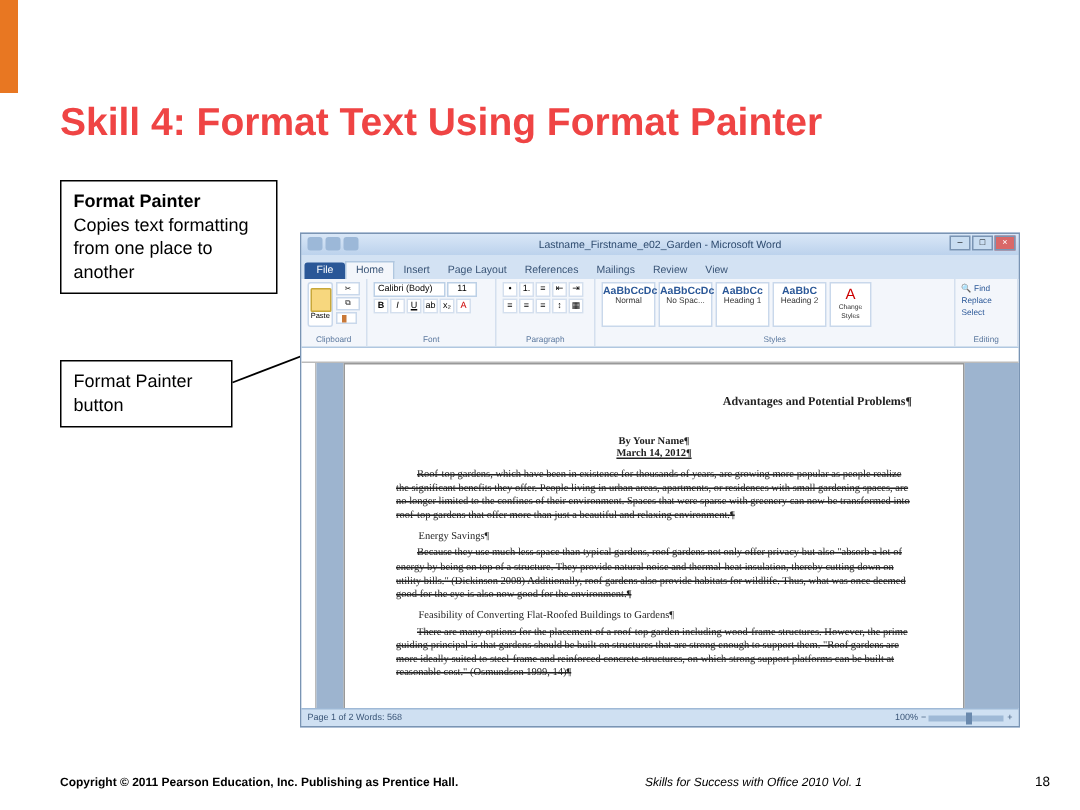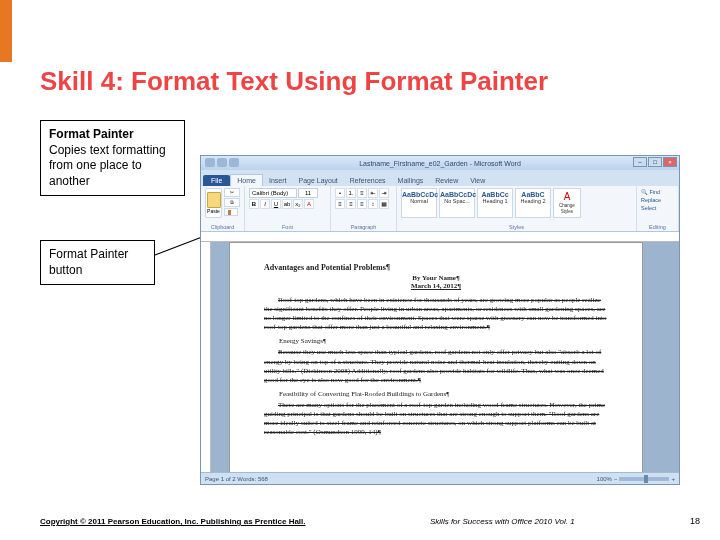--- a/index.html
+++ b/index.html
@@ -3,21 +3,21 @@
 <meta charset="utf-8">
 <style>
   * { box-sizing: border-box; margin: 0; padding: 0; }
   body { width: 720px; height: 540px; background: #fff; font-family: Arial, sans-serif; position: relative; overflow: hidden; }
   .orange-bar { position: absolute; left: 0; top: 0; width: 12px; height: 62px; background: #e87722; }
   .slide-title { position: absolute; left: 40px; top: 66px; font-size: 26px; font-weight: bold; color: #ef4444; }
   .callout { position: absolute; border: 1.5px solid #000; background: #fff; padding: 6px 8px; font-size: 12px; line-height: 1.3; }
   .callout-1 { left: 40px; top: 120px; width: 145px; }
   .callout-1 b { font-weight: bold; }
   .callout-2 { left: 40px; top: 240px; width: 115px; }
-  .copyright { position: absolute; left: 40px; bottom: 14px; font-size: 8px; font-weight: bold; text-decoration: underline; }
+  .copyright { position: absolute; left: 40px; bottom: 14px; font-size: 8px; font-weight: bold; }
   .footer-center { position: absolute; left: 430px; bottom: 14px; font-size: 8px; font-style: italic; }
   .slide-num { position: absolute; right: 20px; bottom: 14px; font-size: 9px; }
 
   
   .word { position: absolute; left: 200px; top: 155px; width: 480px; height: 330px; border: 1px solid #7a94b3; background: #cfe0f2; font-size: 7px; }
   .titlebar { height: 14px; background: linear-gradient(#d9e7f7,#bcd2ec); display:flex; align-items:center; justify-content:center; position:relative; }
   .titlebar .win-controls { position:absolute; right:2px; top:1px; display:flex; gap:1px; }
   .win-controls span { width:14px; height:10px; background:#c9ddf1; border:1px solid #7a94b3; display:inline-block; font-size:6px; text-align:center; line-height:8px; }
   .win-controls .close { background:#d96868; color:#fff; }
   .qat { position:absolute; left:4px; top:2px; display:flex; gap:2px; }
@@ -46,21 +46,21 @@
   .style-row { display:flex; gap:2px; }
   .style-box { width:36px; height:30px; background:#fff; border:1px solid #c9d8eb; font-size:5.5px; text-align:center; padding-top:2px; color:#333; }
   .style-box .prev { font-size:7px; color:#2a5797; font-weight:bold; display:block; }
   .edit-grp { width:42px; }
   .edit-item { font-size:5.5px; color:#2a5797; padding:1px 0; }
 
   .ruler { height:10px; background:#fff; border-bottom:1px solid #bbb; position:relative; }
   .ruler-v { position:absolute; left:0; top:86px; bottom:12px; width:10px; background:#fff; border-right:1px solid #bbb; }
   .doc-area { position:absolute; left:10px; top:86px; right:0; bottom:12px; background:#9db4cf; overflow:hidden; }
   .page { position:absolute; left:18px; top:0; width:414px; height:300px; background:#fff; border:1px solid #999; padding:20px 34px; font-family:"Times New Roman", serif; font-size:7px; color:#222; }
-  .page h3 { text-align:left; font-size:8px; font-weight:bold; margin-bottom:2px; }
+  .page h3 { text-align:right; font-size:8px; font-weight:bold; margin-bottom:18px; }
   .page .byline { text-align:center; font-size:7px; font-weight:bold; }
   .page .date { text-align:center; font-size:7px; font-weight:bold; text-decoration:underline; margin-bottom:6px; }
   .page p { margin-bottom:4px; line-height:1.3; text-indent:14px; }
   .page .st { text-decoration: line-through; }
   .page .sub { font-size:7px; margin-top:5px; margin-bottom:2px; text-indent:0;margin-left:15px; }
   .statusbar { position:absolute; left:0; right:0; bottom:0; height:12px; background:#cfe0f2; border-top:1px solid #9fb9d6; display:flex; align-items:center; justify-content:space-between; padding:0 4px; font-size:6px; color:#3a5577; }
   .zoom-ctrl { display:flex; align-items:center; gap:2px; }
   .zoom-slider { width:50px; height:4px; background:#9fb9d6; position:relative; }
   .zoom-slider:before { content:""; position:absolute; left:50%; top:-2px; width:4px; height:8px; background:#6a89ad; }
 

